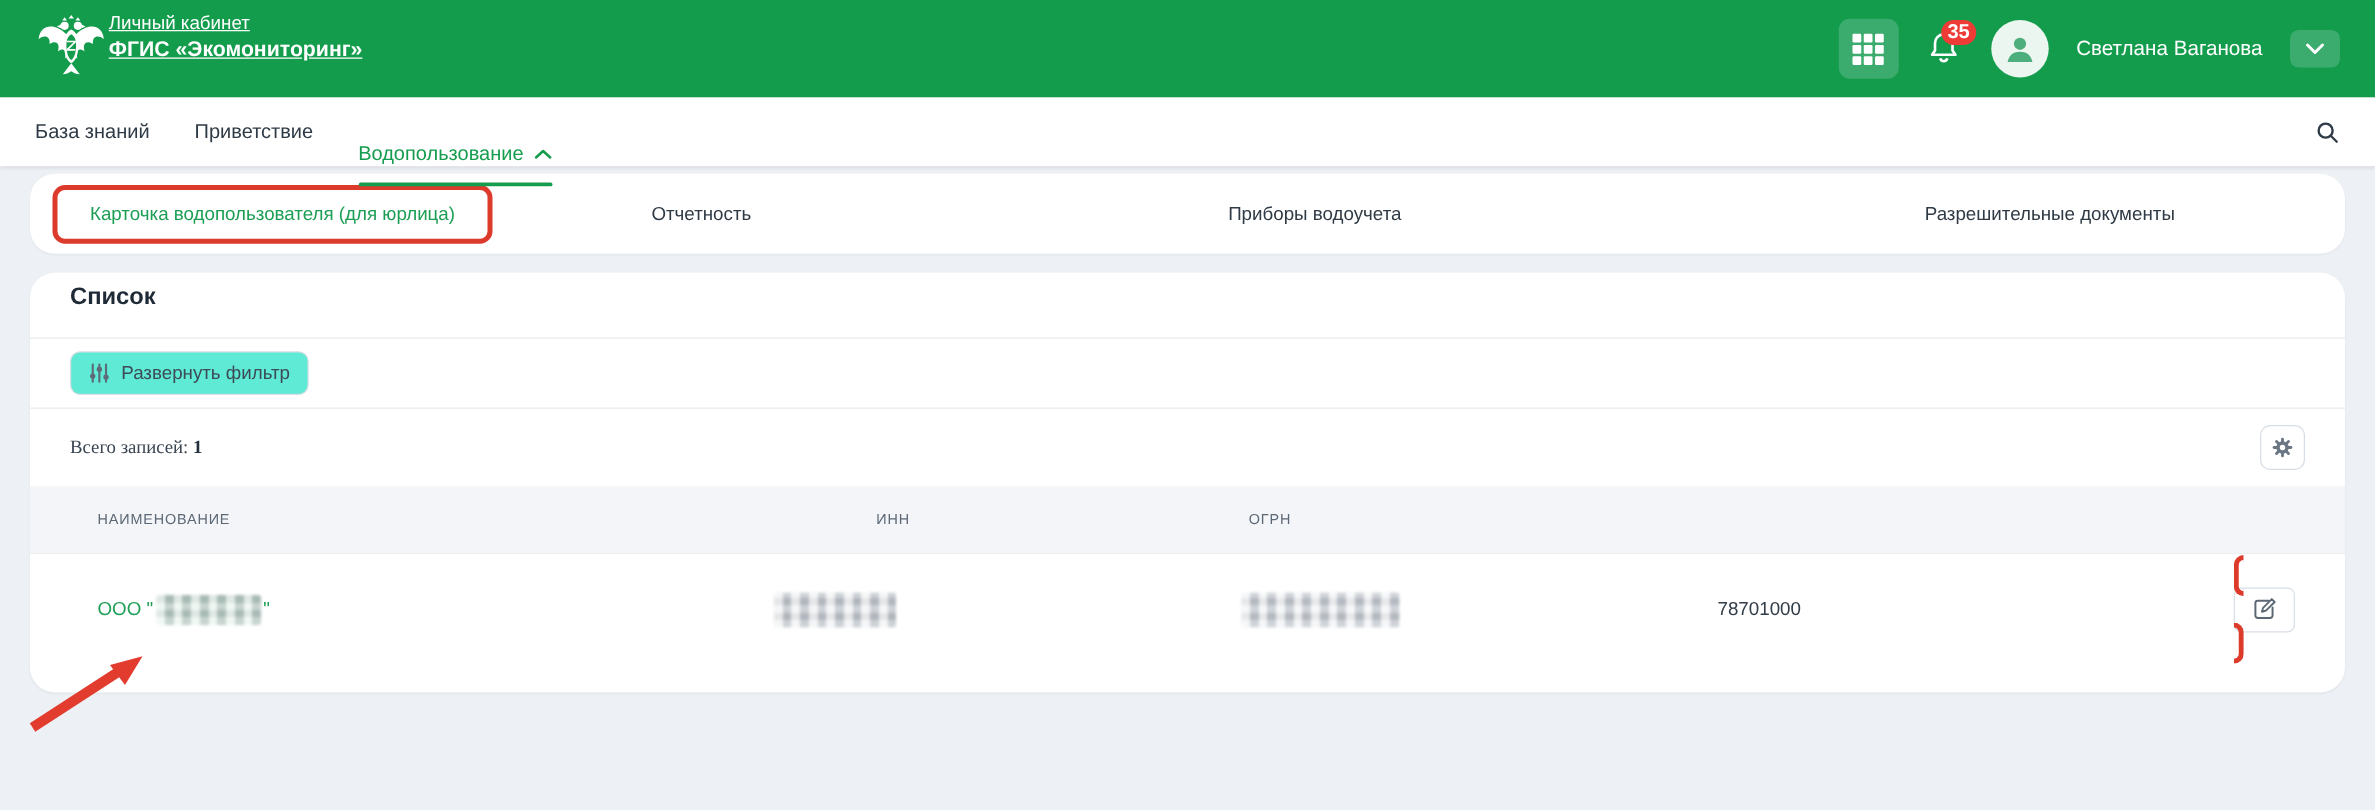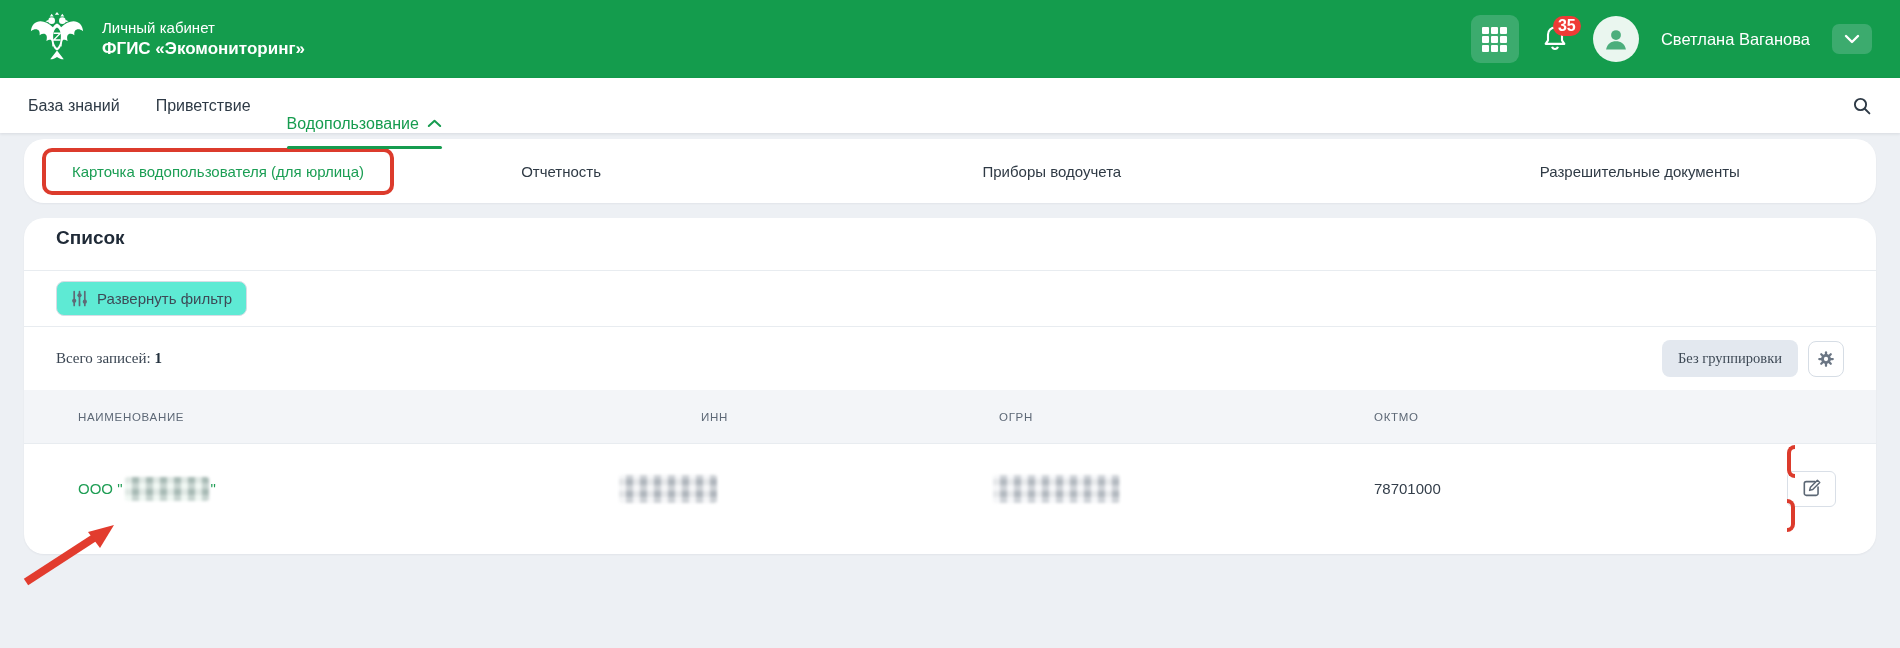--- a/index.html
+++ b/index.html
@@ -7,21 +7,21 @@
   body {
     font-family: "Liberation Sans", "DejaVu Sans", sans-serif;
     background:#edf0f4; color:#2e3a46; position:relative; overflow:hidden;
   }
 
   
   .app-header {
     height:78px; background:#149c4d; display:flex; align-items:center;
     padding:0 28px; color:#fff;
   }
-  .logo-wrap { display:flex; align-items:center; gap:16px; }
+  .logo-wrap { display:flex; align-items:flex-start; gap:1px;text-decoration:underline; }
   .logo-svg { width:58px; height:60px; }
   .app-title-line1 { font-size:15px; line-height:1.3; }
   .app-title-line2 { font-size:17px; font-weight:bold; line-height:1.3; }
   .header-right { margin-left:auto; display:flex; align-items:center; gap:22px; }
   .hdr-btn {
     width:48px; height:48px; border:none; border-radius:9px; background:#3cab6e;
     display:flex; align-items:center; justify-content:center; cursor:pointer;
   }
   .grid-glyph { display:grid; grid-template-columns:repeat(3,7px); grid-template-rows:repeat(3,7px); gap:2px; }
   .grid-glyph i { background:#fff; border-radius:1px; }
@@ -247,41 +247,39 @@
         <span>Развернуть фильтр</span>
       </button>
     </div>
 
     <div class="toolbar">
       <div class="records">
         <span>Всего записей:</span>
         <b>1</b>
       </div>
       <div class="toolbar-right">
-        <button class="btn-soft">Без группировки</button>
         <button class="btn-icon">
           <svg width="18" height="18" viewBox="0 0 16 16">
             <g fill="#6b7684">
               <rect x="7" y="1" width="2" height="14" rx="1"></rect>
               <rect x="7" y="1" width="2" height="14" rx="1" transform="rotate(45 8 8)"></rect>
               <rect x="7" y="1" width="2" height="14" rx="1" transform="rotate(90 8 8)"></rect>
               <rect x="7" y="1" width="2" height="14" rx="1" transform="rotate(135 8 8)"></rect>
               <circle cx="8" cy="8" r="4.4"></circle>
             </g>
             <circle cx="8" cy="8" r="1.9" fill="#fff"></circle>
           </svg>
         </button>
       </div>
     </div>
 
     <div class="tgrid thead">
       <div class="th">НАИМЕНОВАНИЕ</div>
       <div class="th">ИНН</div>
       <div class="th">ОГРН</div>
-      <div class="th">ОКТМО</div>
       <div class="th"></div>
     </div>
 
     <div class="tgrid trow">
       <div class="cell">
         <span class="row-link">
           <span>ООО "</span>
           <span class="redact green"></span>
           <span>"</span>
         </span>

